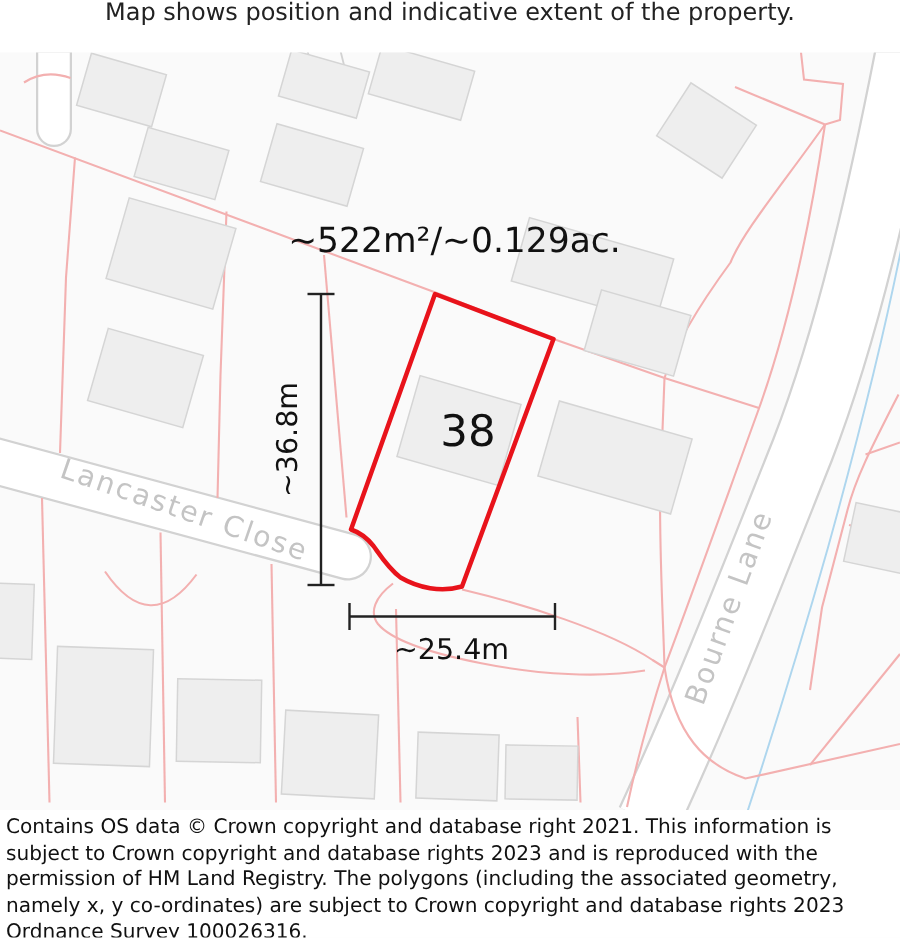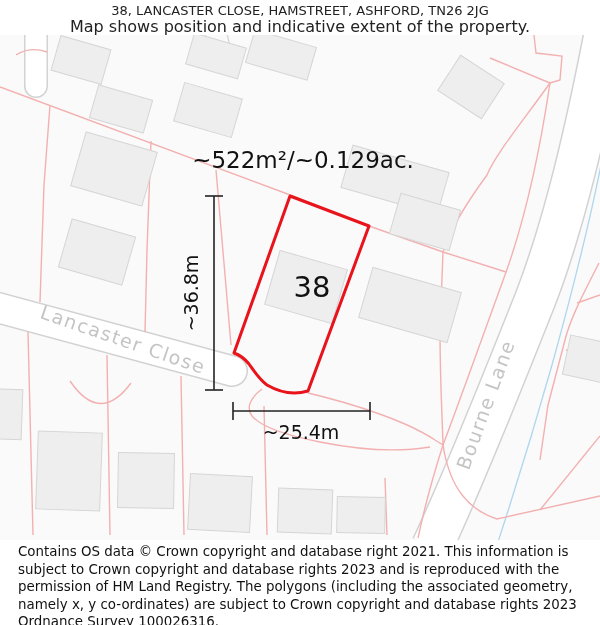--- a/index.html
+++ b/index.html
@@ -1,41 +1,40 @@
 <!DOCTYPE html>
 <html style="--plot_outline: #e8131b; --parcel_line: #f3b0b0; --road_edge: #d2d2d2; --building_fill: #eeeeee; --building_stroke: #d5d5d5; --water_line: #aed6ee; --street_label: #c4c4c4;"><head>
 <meta charset="utf-8">
 <style>
   html,body{margin:0;padding:0;background:#ffffff;}
   body{width:600px;height:625px;overflow:hidden;font-family:"DejaVu Sans",sans-serif;color:#1a1a1a;position:relative;}
   .header{height:35px;text-align:center;background:#ffffff;}
   .header .title{font-size:13px;line-height:16px;padding-top:3px;color:#222;}
   .header .subtitle{font-size:16px;line-height:15px;color:#222;}
   .map-wrap{width:600px;height:505px;position:relative;background:#fafafa;}
-  .footer{height:85px;background:#ffffff;font-size:13.4px;line-height:1.31;color:#111;padding:3px 12px 0 18px;box-sizing:border-box;}
+  .footer{height:85px;background:#ffffff;font-size:13.4px;line-height:1.31;color:#111;padding:3px 12px 0 4px;box-sizing:border-box;}
 
   
   .pk{fill:none;stroke:var(--parcel_line,#f3b0b0);stroke-width:1.4;}
   .road-casing{fill:none;stroke:var(--road_edge,#d2d2d2);}
   .road-fill{fill:none;stroke:#ffffff;}
   .edge{fill:none;stroke:var(--road_edge,#d2d2d2);stroke-width:1.2;}
   .bld{fill:var(--building_fill,#eeeeee);stroke:var(--building_stroke,#d5d5d5);stroke-width:1;}
   .blue{fill:none;stroke:var(--water_line,#aed6ee);stroke-width:1.3;}
   .plot{fill:none;stroke:var(--plot_outline,#e8131b);stroke-width:3;stroke-linejoin:round;}
   .dim{stroke:#222;stroke-width:1.6;fill:none;}
   .lbl-area{font-size:23px;fill:#111;}
   .lbl-plot{font-size:29px;fill:#111;}
   .lbl-dim{font-size:19px;fill:#111;}
   .street{font-size:19px;fill:var(--street_label,#c4c4c4);letter-spacing:1.5px;}
 </style>
 </head>
 <body>
 
 <div class="header">
-  <div class="title">38, LANCASTER CLOSE, HAMSTREET, ASHFORD, TN26 2JG</div>
   <div class="subtitle">Map shows position and indicative extent of the property.</div>
 </div>
 
 <div class="map-wrap">
 <svg width="600" height="505" viewBox="0 0 600 505" xmlns="http://www.w3.org/2000/svg">
 
   <rect x="0" y="0" width="600" height="505" fill="#fafafa"></rect>
 
   <g>
     <path class="road-casing" stroke-width="32" stroke-linecap="round" d="M-12,270 L232,336"></path>

